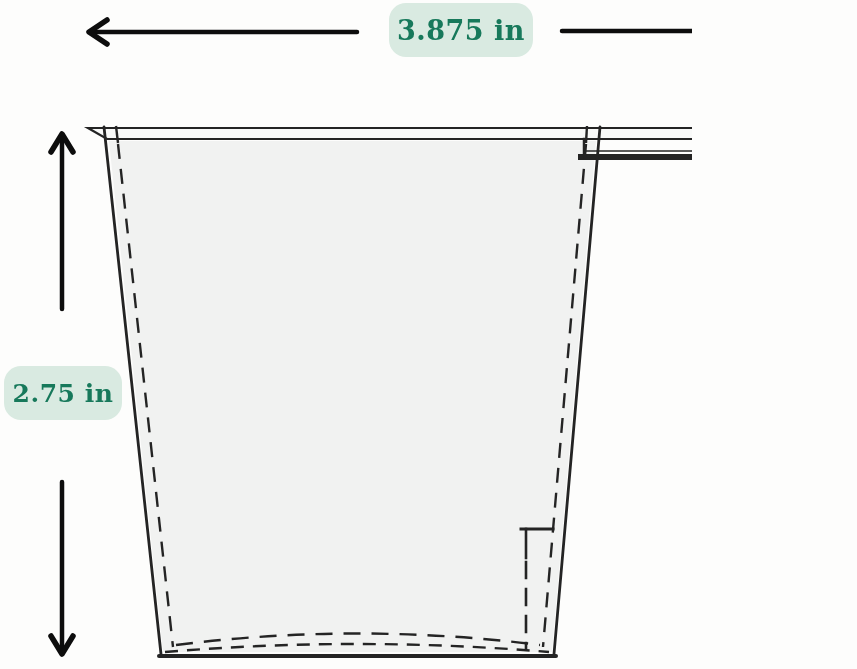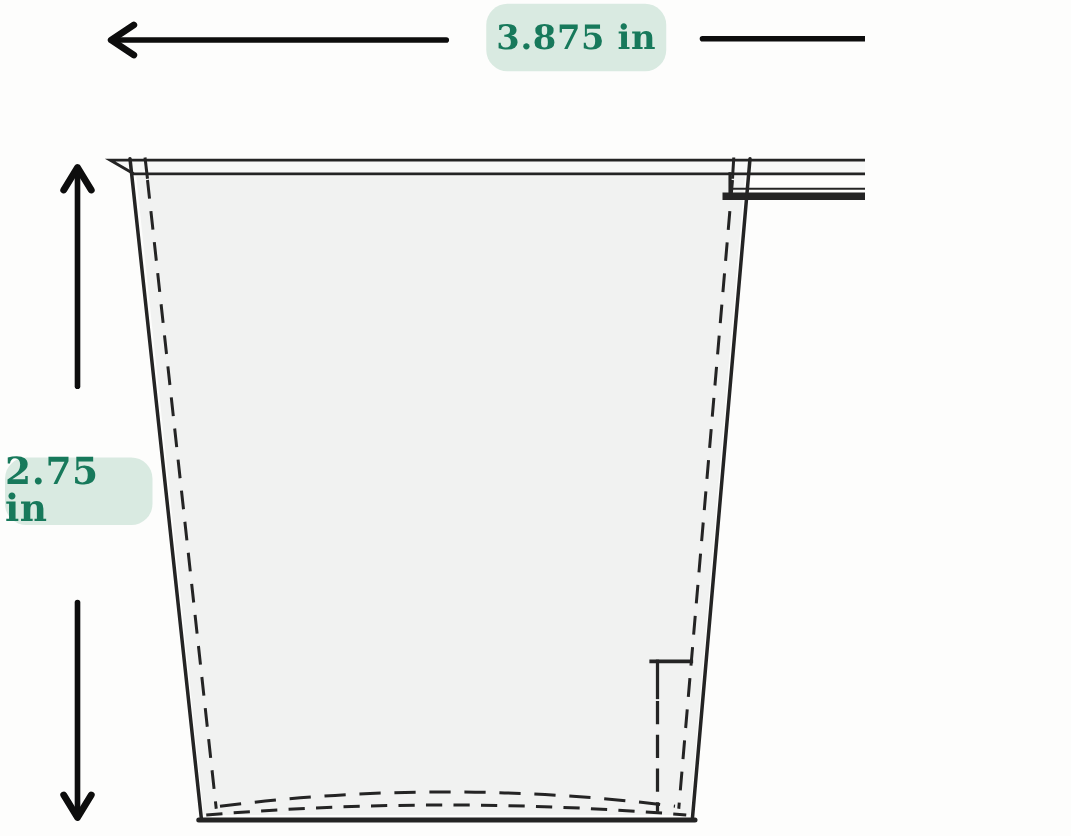--- a/index.html
+++ b/index.html
@@ -40,21 +40,21 @@
     line-height:1;
     user-select:none;
   }
   .pill-width{
     left:389px; top:3px;
     width:144px; height:54px;
   }
   .pill-height{
     left:4px; top:366px;
     width:118px; height:54px;
-    font-size:30px;
+    font-size:25px;
   }
 </style>
 </head>
 <body>
 
 <div class="canvas">
 
   <svg width="857" height="669" viewBox="0 0 857 669">
 
     <g stroke="var(--arrow_color)" fill="none" stroke-linecap="round">

